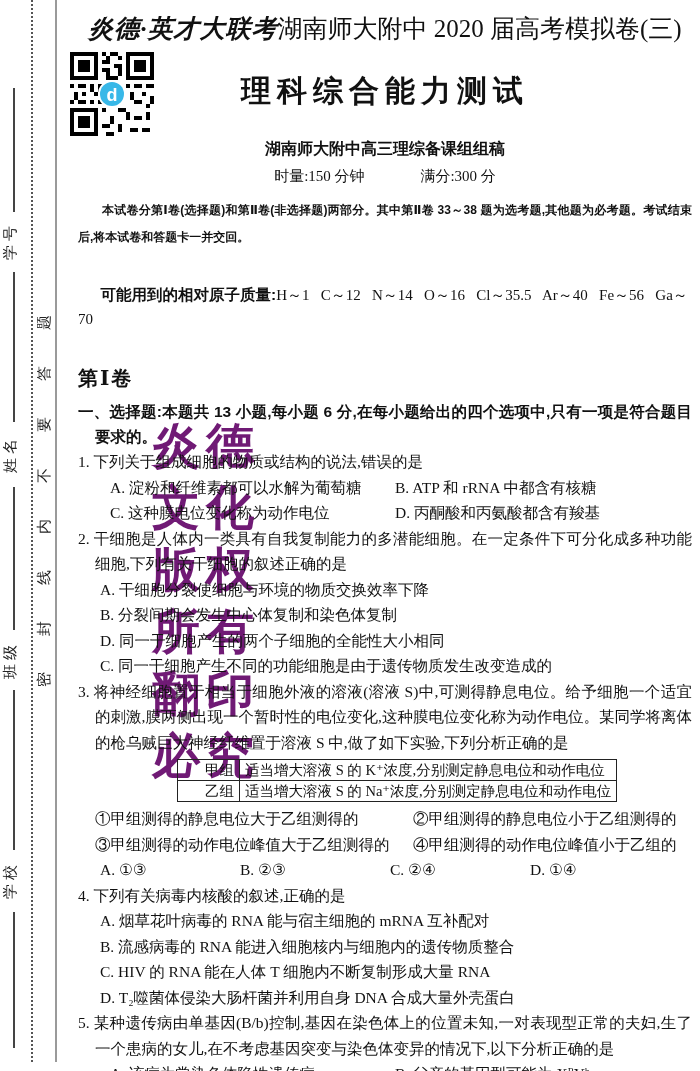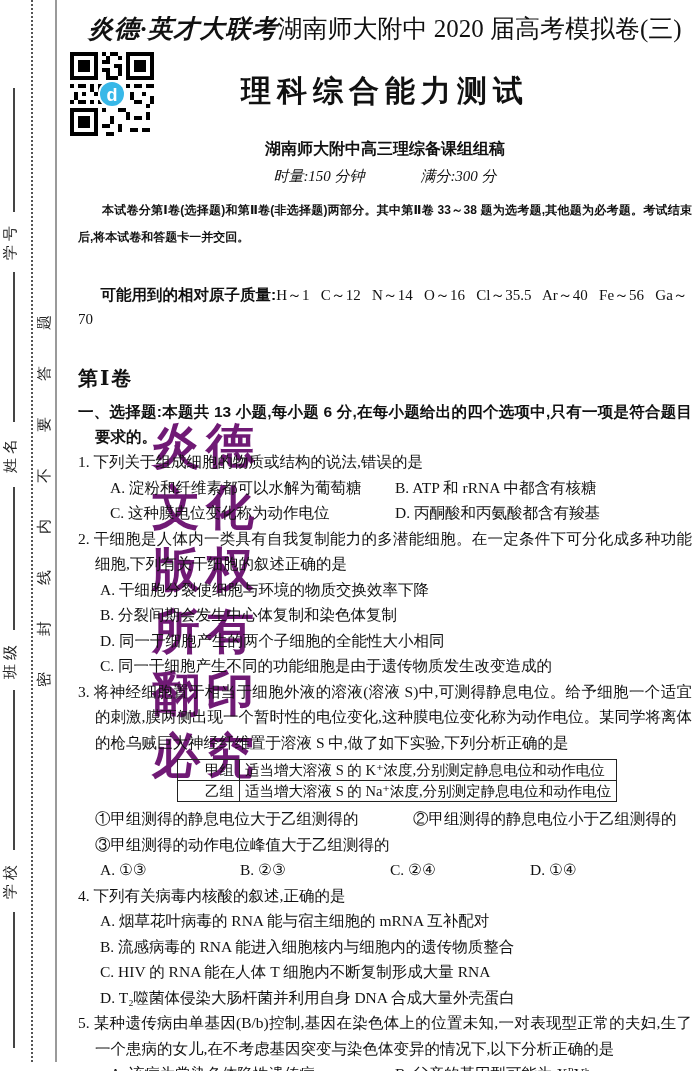--- a/index.html
+++ b/index.html
@@ -30,21 +30,21 @@
   
   .content { position:absolute; left:78px; top:0; width:614px; z-index:1; }
   .exam-series-title { margin-top:12px; text-align:center; font-size:25px; line-height:34px; white-space:nowrap; }
   .exam-series-title .brush { font-weight:bold; font-style:italic; letter-spacing:1px; }
   .exam-series-title .kai { font-weight:normal; }
   .main-title { margin-top:27px; text-align:center; font-size:30px; line-height:36px; font-weight:bold;
     letter-spacing:6px; font-family:"Liberation Sans","DejaVu Sans",sans-serif; }
   .byline { margin-top:29px; text-align:center; font-size:16px; line-height:22px; font-weight:bold;
     font-family:"Liberation Sans","DejaVu Sans",sans-serif; }
   .meta { margin-top:5px; text-align:center; font-size:15px; line-height:22px; }
-  .meta span { margin:0 26px;font-style:italic; }
+  .meta span { margin:0 26px; }
   .notice { margin-top:10px; font-size:12px; line-height:27px; font-weight:bold; text-align:justify;
     text-indent:2em; font-family:"Liberation Sans","DejaVu Sans",sans-serif; }
   .atomic { margin-top:8px; font-size:15px; line-height:24px; white-space:pre-wrap; }
   .atomic .lbl { font-weight:bold; font-size:15.5px; font-family:"Liberation Sans","DejaVu Sans",sans-serif; }
   .part-title { margin-top:8px; font-size:20px; line-height:30px; font-weight:bold; letter-spacing:2px; }
   .directions { margin-top:6px; font-size:15.5px; line-height:25px; font-weight:bold; text-align:justify;
     padding-left:17px; text-indent:-17px; font-family:"Liberation Sans","DejaVu Sans",sans-serif; }
 
   .q { font-size:15.5px; line-height:25.5px; }
   .q .stem { padding-left:17px; text-indent:-17px; text-align:justify; }
@@ -203,20 +203,21 @@
           <td>适当增大溶液 S 的 Na⁺浓度,分别测定静息电位和动作电位</td>
         </tr>
       </tbody>
         </table>
       <div class="stmt-row">
         <span class="s1">①甲组测得的静息电位大于乙组测得的</span>
         <span>②甲组测得的静息电位小于乙组测得的</span>
       </div>
       <div class="stmt-row">
         <span class="s1">③甲组测得的动作电位峰值大于乙组测得的</span>
+        <span>④甲组测得的动作电位峰值小于乙组的</span>
       </div>
       <div class="abcd-row">
         <span>A. ①③</span>
         <span>B. ②③</span>
         <span>C. ②④</span>
         <span>D. ①④</span>
       </div>
     </div>
 
     <div class="q">

